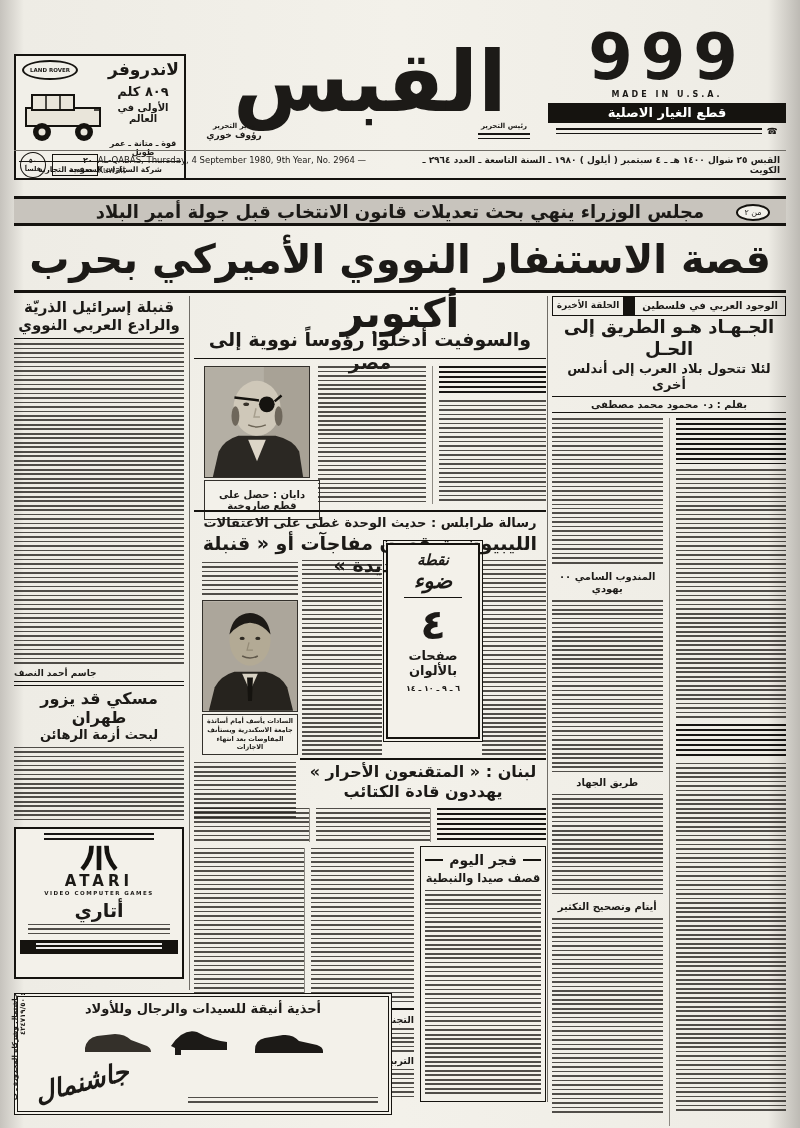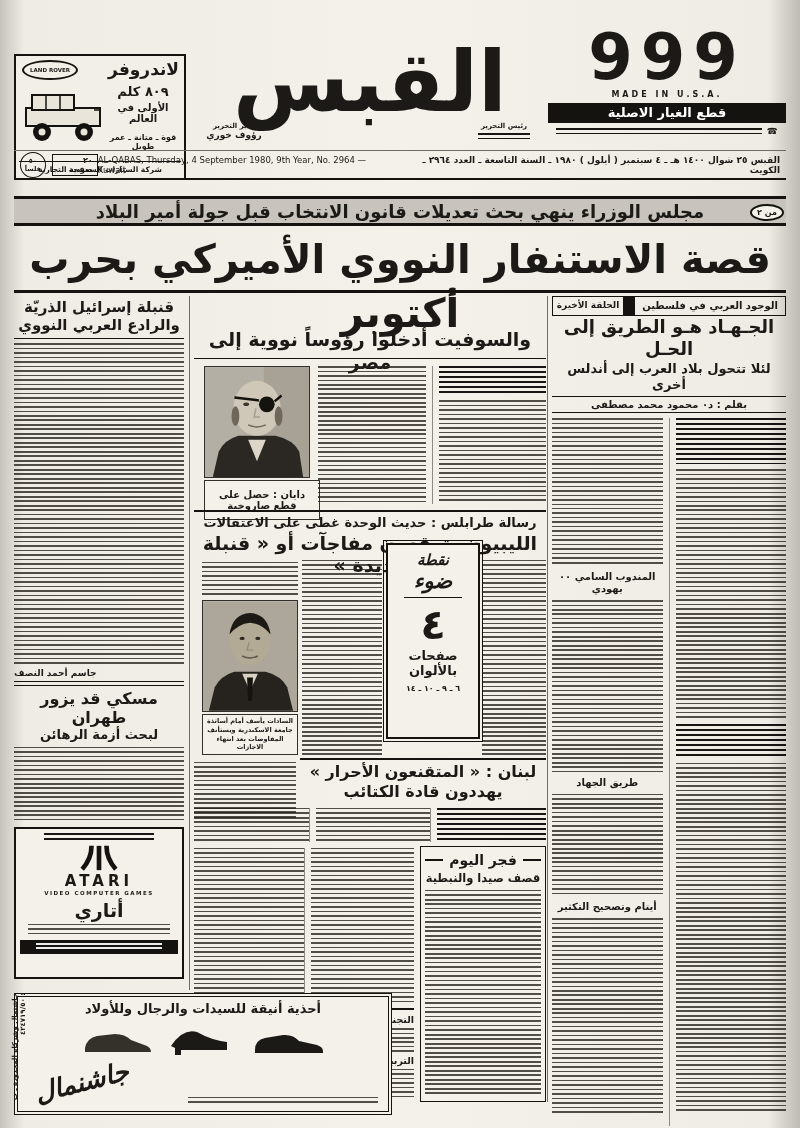--- a/index.html
+++ b/index.html
@@ -40,21 +40,21 @@
       <line x1="74" y1="22" x2="80" y2="22" stroke="#15130f" stroke-width="1.5"></line>
       <circle cx="22" cy="44" r="9" fill="#15130f"></circle>
         <circle cx="22" cy="44" r="3.5" fill="#e9e5da"></circle>
       <circle cx="64" cy="44" r="9" fill="#15130f"></circle>
         <circle cx="64" cy="44" r="3.5" fill="#e9e5da"></circle>
       <line x1="6" y1="38" x2="80" y2="38" stroke="#15130f" stroke-width="1.5"></line>
     </svg>
     <div class="abs" style="right:5px;top:28px;width:72px;text-align:center">
       <div class="b" style="font-size:13px">٨٠٩ كلم</div>
       <div class="b" style="font-size:10px;margin-top:3px">الأولى في العالم</div>
-      <div class="b" style="font-size:8px;margin-top:9px">قوة ـ متانة ـ عمر طويل</div>
+      <div class="b" style="font-size:8px;margin-top:15px">قوة ـ متانة ـ عمر طويل</div>
     </div>
     <div class="abs b c" style="left:3px;right:3px;bottom:2px;height:15px;border-top:1.5px solid #15130f;font-size:7.5px;padding-top:3px">شركة السيارات السعودية التجارية</div>
   </div>
 
   <div class="abs c" style="left:205px;top:30px;width:330px;height:104px;font-size:84px;font-weight:900;line-height:104px;letter-spacing:-2px">القبس</div>
   <div class="abs c" style="left:198px;top:122px;width:72px">
     <div class="b" style="font-size:7px">مدير التحرير</div>
     <div class="b" style="font-size:9px">رؤوف خوري</div>
   </div>
   <div class="abs c" style="left:468px;top:122px;width:72px">
@@ -76,21 +76,21 @@
     <div dir="ltr" class="b" style="font-size:8px;letter-spacing:3px">MADE IN U.S.A.</div>
     <div class="b" style="margin-top:4px;height:20px;background:#15130f;color:#fff;font-size:13px;line-height:20px">قطع الغيار الاصلية</div>
     <div style="margin-top:3px;display:flex;align-items:center;gap:5px;padding:0 8px">
       <span style="font-size:9px">☎</span>
       <span class="ftb" style="flex:1;height:6px"></span>
     </div>
   </div>
 
   <div class="abs" style="left:14px;top:196px;width:772px;height:30px;background:#c8c4bd;border-top:3px solid #15130f;border-bottom:3px solid #15130f;display:flex;align-items:center;justify-content:center">
     <div style="font-size:18px;font-weight:900">مجلس الوزراء ينهي بحث تعديلات قانون الانتخاب قبل جولة أمير البلاد</div>
-    <div class="abs" style="right:2px;top:5px;width:34px;height:17px;border:2px solid #15130f;border-radius:50%;font-size:8px;font-weight:bold;display:flex;align-items:center;justify-content:center;background:#f3f1ea">من ٢</div>
+    <div class="abs" style="right:16px;top:5px;width:34px;height:17px;border:2px solid #15130f;border-radius:50%;font-size:8px;font-weight:normal;display:flex;align-items:center;justify-content:center;background:#f3f1ea">من ٢</div>
   </div>
 
   <div class="abs c" style="left:14px;top:232px;width:772px;height:54px;font-size:40px;font-weight:900;line-height:54px">قصة الاستنفار النووي الأميركي بحرب أكتوبر</div>
   <div class="abs rule" style="left:14px;top:290px;width:772px;height:3px"></div>
 
   <div class="abs" style="left:189px;top:296px;width:1px;height:694px;background:#6f6c66"></div>
   <div class="abs" style="left:547px;top:296px;width:1px;height:806px;background:#6f6c66"></div>
 
   <div class="abs" style="left:552px;top:296px;width:234px">
     <div style="height:20px;border:1.5px solid #15130f;display:flex;align-items:stretch">

